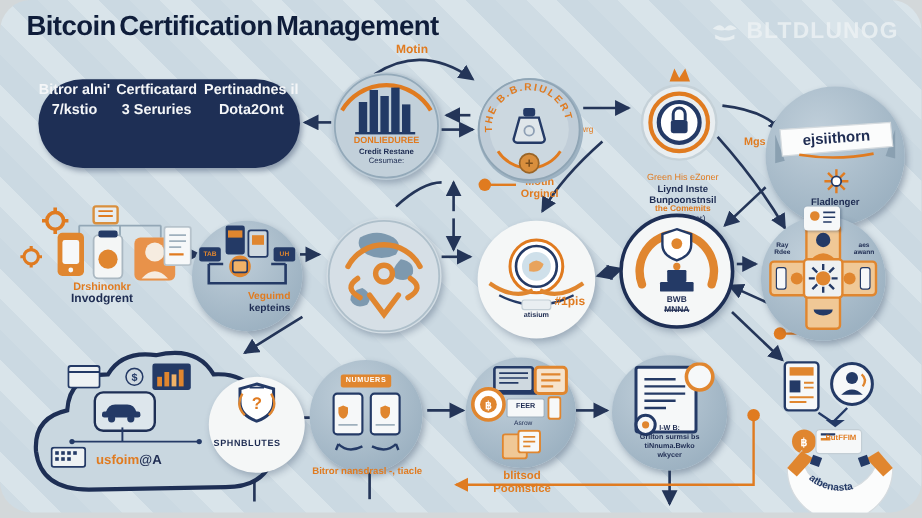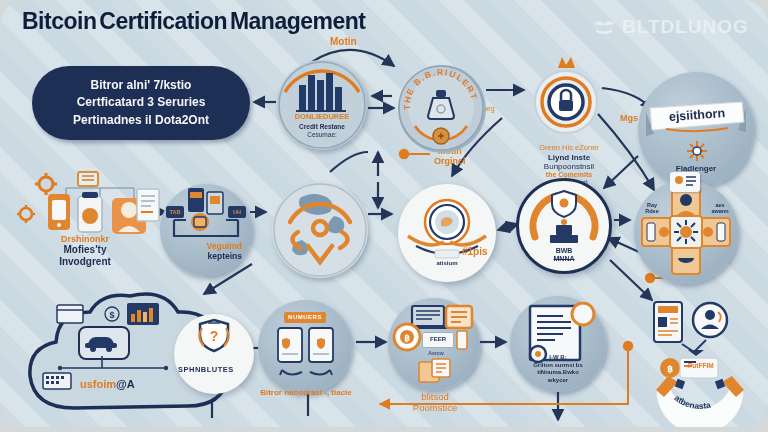--- a/index.html
+++ b/index.html
@@ -7,21 +7,21 @@
   .stage{position:absolute;left:0;top:0;width:768px;height:427px;border-radius:26px;overflow:hidden;
     background:repeating-linear-gradient(45deg,#cfdce4 0 18px,#d9e4ea 18px 36px,#cbd9e2 36px 54px);}
   .abs{position:absolute;}
   .nv{color:#1e2c52;}
   .or{color:#e07b20;}
   .circ{position:absolute;border-radius:50%;}
   .cap{text-align:center;line-height:1.15;}
   svg{display:block;}
   .arrow-layer{position:absolute;left:0;top:0;pointer-events:none;}
   .pill{background:#1e2f55;border-radius:40px;box-shadow:2px 3px 4px rgba(30,45,80,.35);color:#f4f6f8;
-    display:flex;flex-direction:column;justify-content:center;text-align:center;font-weight:bold;}
+    display:flex;justify-content:center;text-align:center;font-weight:bold;}
   .steel{background:radial-gradient(circle at 38% 32%,#c0cfda,#9db2c2 75%);box-shadow:2px 3px 5px rgba(40,60,90,.35);}
   .white-node{background:#f5f7f7;box-shadow:2px 3px 6px rgba(40,60,90,.3);}
   .tinytxt{font-size:6px;line-height:1.25;}
 </style>
 </head>
 <body>
 
 <div class="stage">
 
   <svg class="arrow-layer" width="768" height="427">
@@ -149,21 +149,21 @@
       <circle cx="38" cy="50" r="17" fill="#ffffff" stroke="#243a66" stroke-width="3.5"></circle>
       <g>
         <path d="M33 48 v-5 a5 5 0 0 1 10 0 v5" fill="none" stroke="#243a66" stroke-width="2.5"></path>
         <rect x="31" y="48" width="14" height="11" rx="2" fill="#243a66"></rect>
       </g>
     </svg>
   </div>
   <div class="abs cap" style="left:510px;top:144px;width:118px;">
     <div class="or" style="font-size:7.5px;font-weight:normal;">Green His eZoner</div>
     <div class="nv" style="font-size:8px;font-weight:bold;">Liynd Inste</div>
-    <div class="nv" style="font-size:8px;font-weight:normal;">Bunpoonstnsil</div>
+    <div class="nv" style="font-size:8px;font-weight:bold;">Bunpoonstnsil</div>
     <div class="or" style="font-size:7px;font-weight:bold;">the Comemits</div>
     <div class="nv" style="font-size:7px;">(0913 toser)</div>
   </div>
 
   <div class="circ steel" style="left:638px;top:72px;width:116px;height:116px;">
     <svg class="abs" style="left:6px;top:28px;" width="104" height="40" viewBox="0 0 104 40">
       <path d="M2 12 L10 34 L2 36 Z" fill="#8aa0b1"></path>
       <path d="M102 8 L94 30 L102 32 Z" fill="#8aa0b1"></path>
       <path d="M6 8 L98 2 L100 22 L8 30 Z" fill="#fbfcfc" stroke="#d5dbdf" stroke-width="1"></path>
     </svg>
@@ -204,21 +204,20 @@
         <circle cx="74" cy="46" r="8" fill="#e0862f"></circle>
       </g>
       <g>
         <rect x="96" y="28" width="34" height="36" rx="5" fill="#e8924a"></rect>
         <circle cx="113" cy="40" r="8" fill="#f6ece0"></circle>
         <path d="M102 62 q11 -12 22 0" fill="#f6ece0"></path>
       </g>
     </svg>
     <div class="cap" style="margin-top:0;">
       <div class="or" style="font-size:9px;font-weight:bold;">Drshinonkr</div>
-      <div class="nv" style="font-size:10px;font-weight:bold;">Mofies'ty</div>
       <div class="nv" style="font-size:10px;font-weight:bold;">Invodgrent</div>
     </div>
   </div>
 
   <svg class="abs" style="left:136px;top:188px;" width="24" height="34" viewBox="0 0 24 34">
     <rect x="1" y="1" width="22" height="32" rx="2" fill="#f6f8f9" stroke="#b7c3cc" stroke-width="1.5"></rect>
     <path d="M5 8 h14 M5 13 h14 M5 18 h10" stroke="#9fb0bd" stroke-width="1.5"></path>
     <path d="M5 24 h12" stroke="#e07b20" stroke-width="2"></path>
   </svg>
 
@@ -431,21 +430,21 @@
     <svg class="abs" style="left:68px;top:32px;" width="12" height="20" viewBox="0 0 12 20">
       <rect x="1" y="1" width="10" height="18" rx="2" fill="#f6f8f9" stroke="#e0862f" stroke-width="1.6"></rect>
     </svg>
     <div class="abs nv cap" style="left:26px;top:52px;width:44px;font-size:5.5px;">Asrow</div>
     <svg class="abs" style="left:30px;top:60px;" width="34" height="26" viewBox="0 0 34 26">
       <rect x="1" y="4" width="20" height="20" rx="2" fill="#f0c896" stroke="#e0862f" stroke-width="1.6"></rect>
       <rect x="14" y="1" width="18" height="18" rx="2" fill="#f6f8f9" stroke="#e0862f" stroke-width="1.6"></rect>
       <path d="M18 6 h10 M18 10 h10 M18 14 h6" stroke="#e0862f" stroke-width="1.4"></path>
     </svg>
   </div>
-  <div class="abs or cap" style="left:392px;top:392px;width:86px;font-size:9.5px;font-weight:normal;">
+  <div class="abs or cap" style="left:392px;top:392px;width:86px;font-size:9.5px;font-weight:bold;">
     <div>blitsod</div>
     <div>Poomstice</div>
   </div>
 
   <div class="circ steel" style="left:510px;top:296px;width:96px;height:96px;">
     <svg class="abs" style="left:16px;top:6px;" width="70" height="62" viewBox="0 0 70 62">
       <rect x="4" y="4" width="50" height="54" rx="2" fill="#f6f8f9" stroke="#243a66" stroke-width="2.5"></rect>
       <path d="M11 14 h26 M11 20 h34 M11 26 h34 M11 32 h26 M11 38 h18" stroke="#243a66" stroke-width="2"></path>
       <circle cx="57" cy="12" r="11" fill="#f6f8f9" stroke="#e0862f" stroke-width="3"></circle>
       <circle cx="12" cy="52" r="8" fill="#f6f8f9" stroke="#243a66" stroke-width="2.5"></circle>

